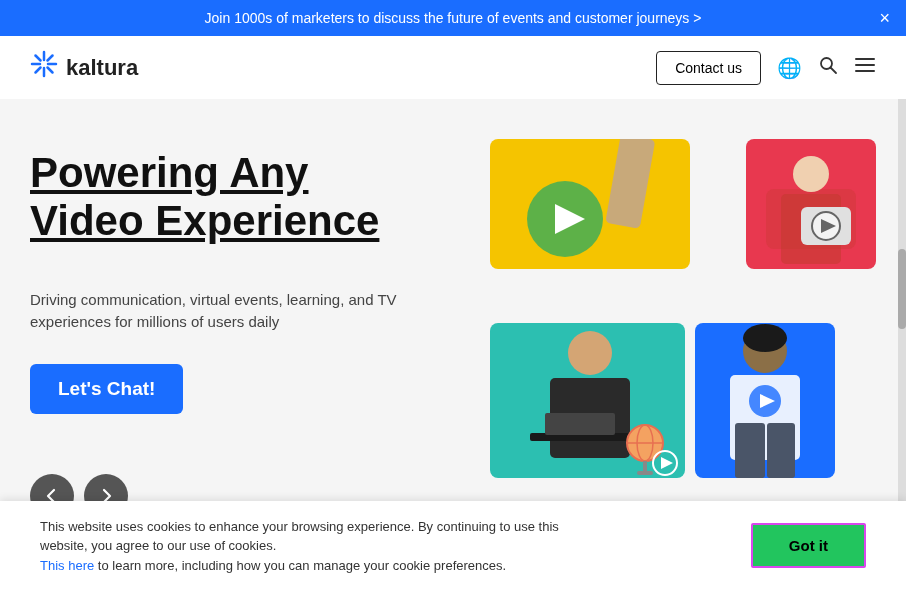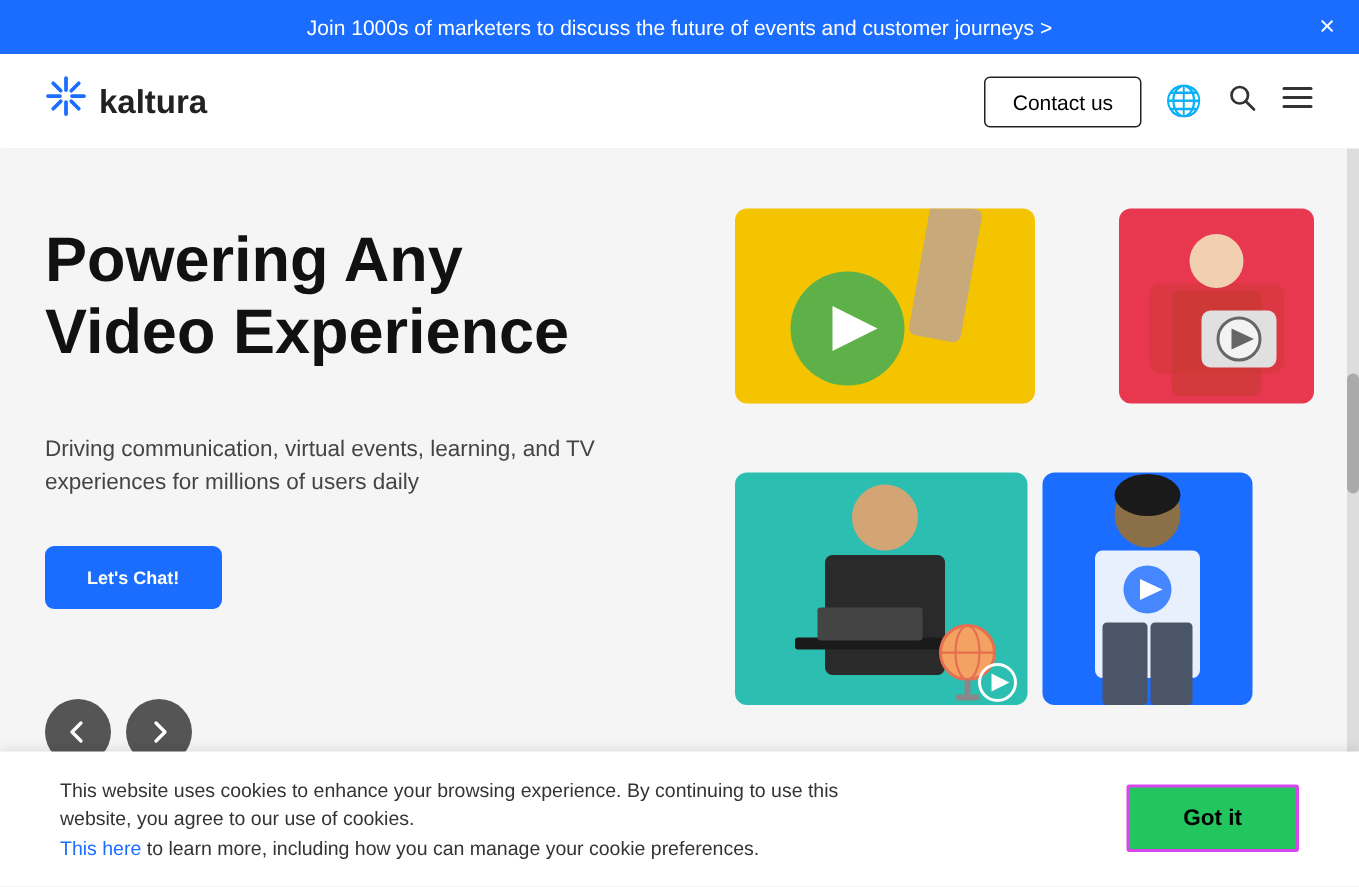--- a/index.html
+++ b/index.html
@@ -82,36 +82,37 @@
       flex: 0 0 440px;
       padding-top: 10px;
     }
     .hero-title {
       font-size: 42px;
       font-weight: 800;
       color: #111;
       line-height: 1.15;
       margin-bottom: 32px;
       max-width: 380px;
+      text-decoration: underline;
     }
     .hero-subtitle {
       font-size: 15px;
       color: #444;
       max-width: 380px;
       line-height: 1.5;
       margin-bottom: 30px;
       margin-top: 43px;
     }
     .cta-btn {
       background: #1a6dff;
       color: white;
       border: none;
       padding: 14px 28px;
       border-radius: 6px;
-      font-size: 12px;
+      font-size: 19px;
       font-weight: 600;
       cursor: pointer;
     }
     .nav-arrows {
       display: flex;
       gap: 10px;
       margin-top: 60px;
     }
     .arrow-btn {
       width: 44px;

